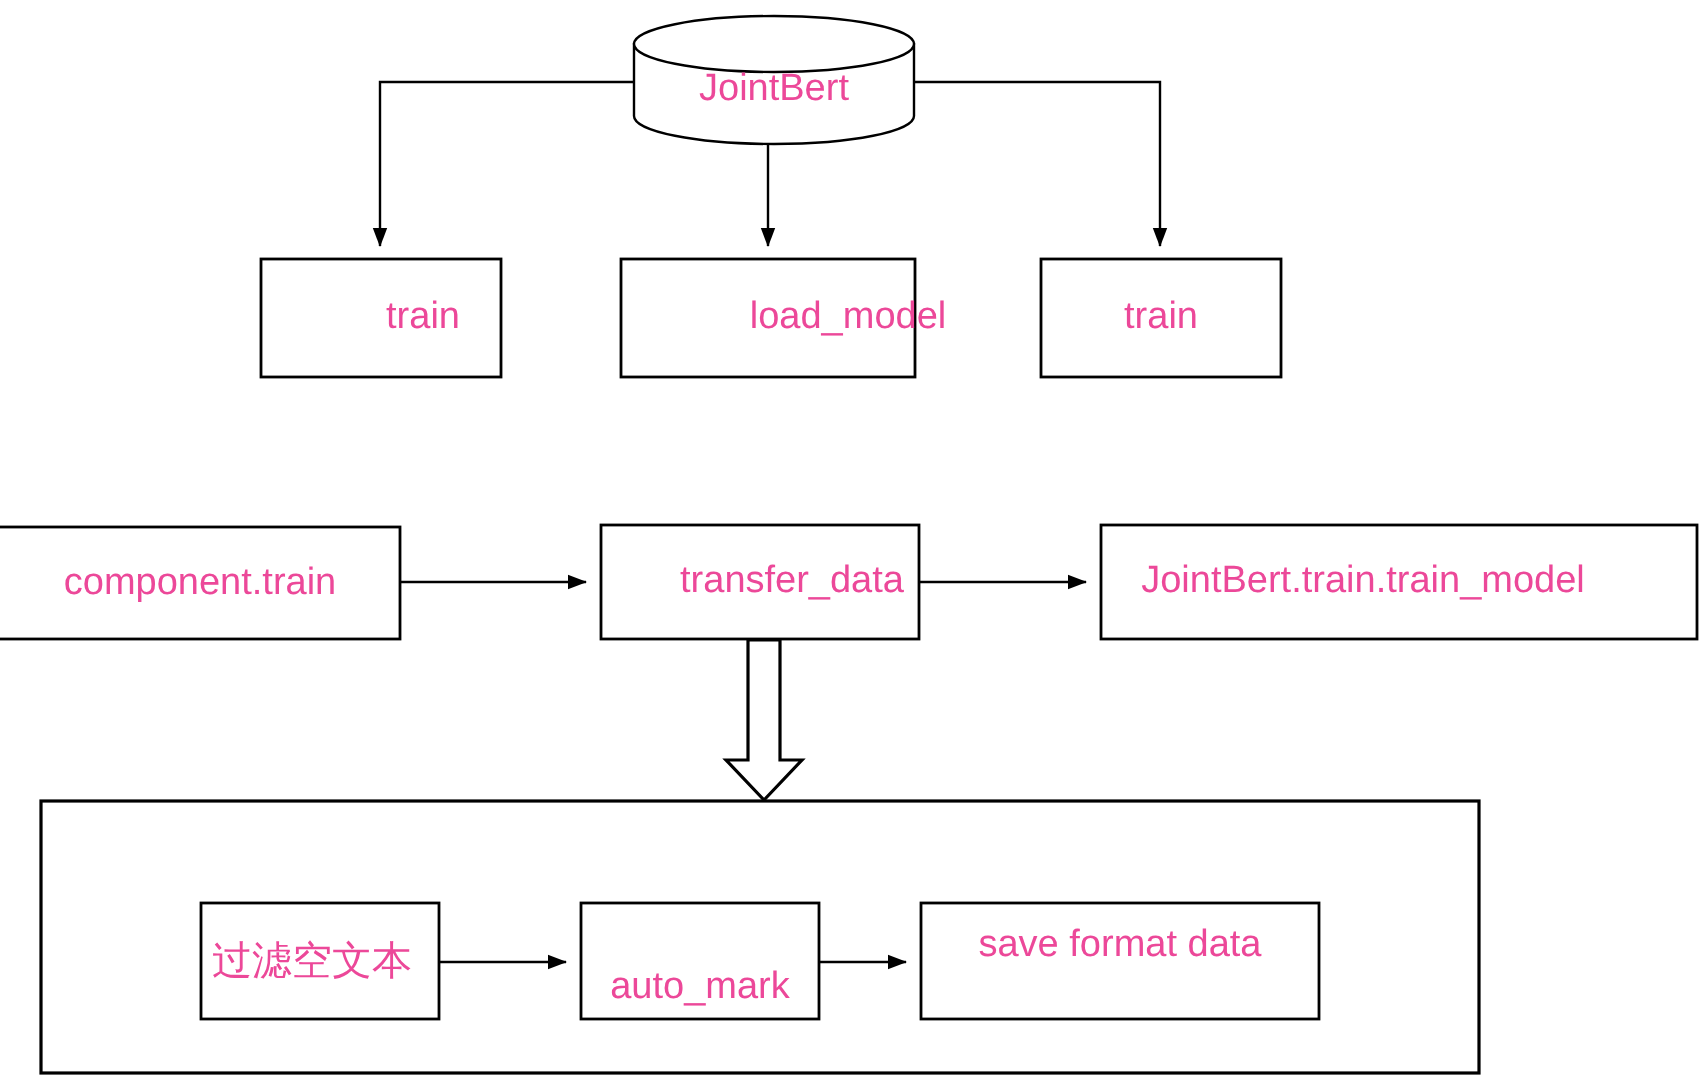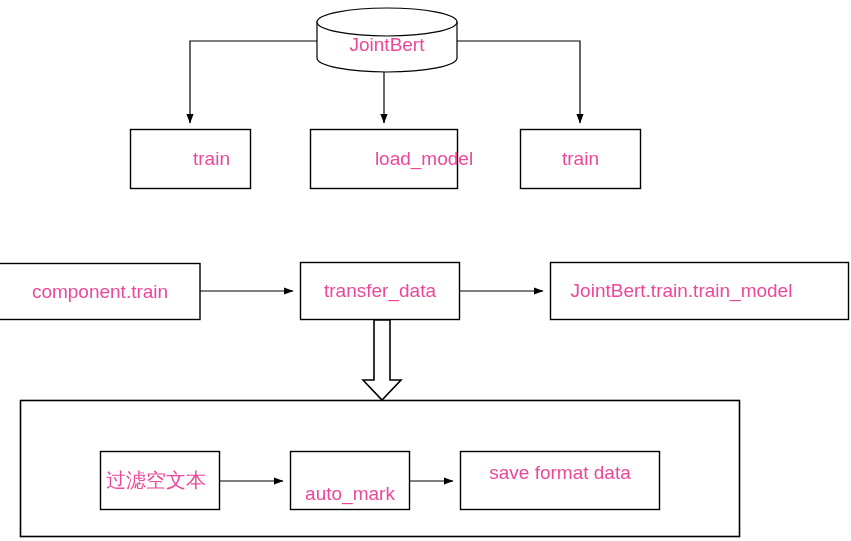--- a/index.html
+++ b/index.html
@@ -102,21 +102,21 @@
   <div class="node-label" style="left:317px; top:24px; width:140px; height:42px;">JointBert</div>
 
   <div class="node-label" style="left:130px; top:129px; width:137px; height:60px;padding-left:13px;">train</div>
 
   <div class="node-label" style="left:310px; top:129px; width:148px; height:60px;padding-left:40px;">load_model</div>
 
   <div class="node-label" style="left:520px; top:129px; width:121px; height:60px;">train</div>
 
   <div class="node-label" style="left:0px; top:263px; width:200px; height:57px;border-radius:16px;">component.train</div>
 
-  <div class="node-label" style="left:300px; top:262px; width:160px; height:58px;">transfer_data</div>
+  <div class="node-label" style="left:316px; top:262px; width:160px; height:58px;">transfer_data</div>
 
   <div class="node-label" style="left:550px; top:262px; width:263px; height:58px;">JointBert.train.train_model</div>
 
   <div class="node-label cjk" style="left:100px; top:451px; width:112px; height:59px;">过滤空文本</div>
 
   <div class="node-label" style="left:290px; top:458px; width:120px; height:71px;">auto_mark</div>
 
   <div class="node-label" style="left:460px; top:451px; width:200px; height:43px;">save format data</div>
 
 </div>

